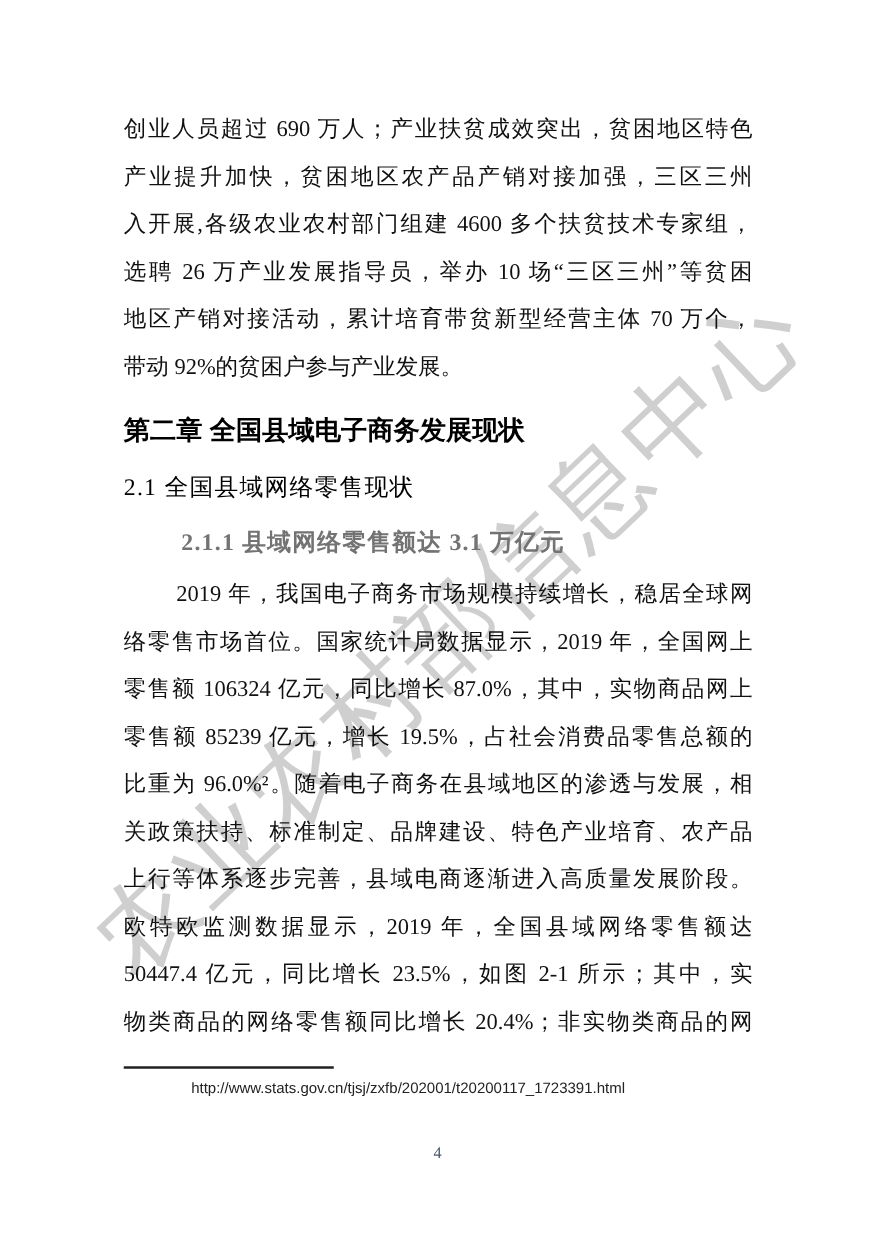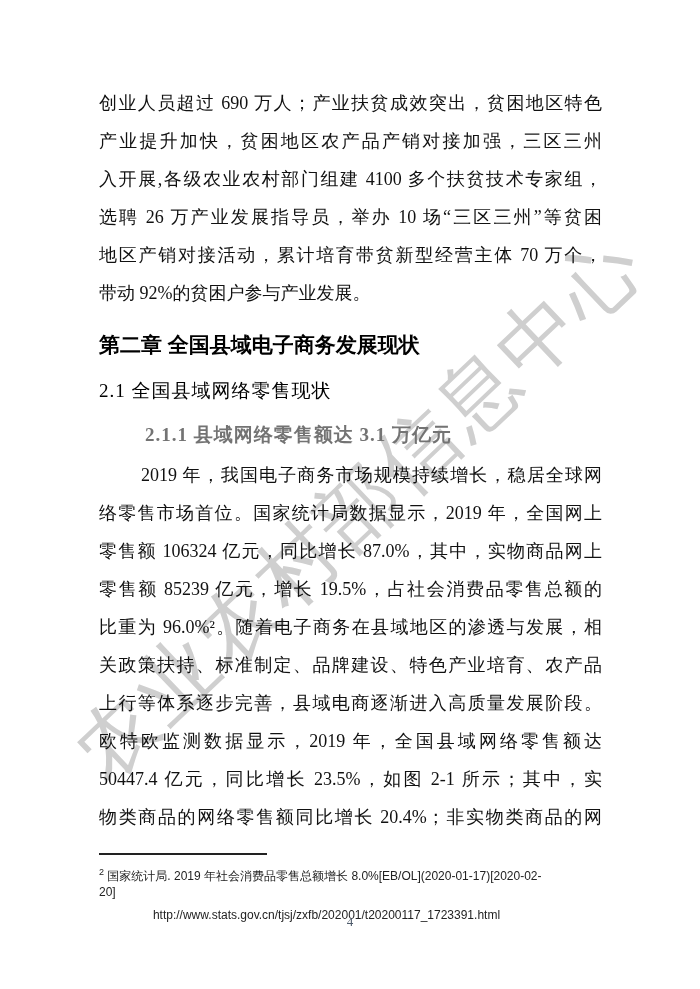--- a/index.html
+++ b/index.html
@@ -98,21 +98,21 @@
 
 <div class="page">
 
   <div class="watermark">农业农村部信息中心</div>
 
   <div class="content">
 
     <div class="p1">
       <div class="line">创业人员超过 690 万人；产业扶贫成效突出，贫困地区特色</div>
       <div class="line">产业提升加快，贫困地区农产品产销对接加强，三区三州</div>
-      <div class="line">入开展,各级农业农村部门组建 4100 多个扶贫技术专家组，</div>
+      <div class="line">入开展,各级农业农村部门组建 4600 多个扶贫技术专家组，</div>
       <div class="line">选聘 26 万产业发展指导员，举办 10 场“三区三州”等贫困</div>
       <div class="line">地区产销对接活动，累计培育带贫新型经营主体 70 万个，</div>
       <div class="line last">带动 92%的贫困户参与产业发展。</div>
     </div>
 
     <div class="h-chapter">第二章 全国县域电子商务发展现状</div>
 
     <div class="h-section">2.1 全国县域网络零售现状</div>
 
     <div class="h-subsection">2.1.1 县域网络零售额达 3.1 万亿元</div>
@@ -127,19 +127,18 @@
       <div class="line">上行等体系逐步完善，县域电商逐渐进入高质量发展阶段。</div>
       <div class="line">欧特欧监测数据显示，2019 年，全国县域网络零售额达</div>
       <div class="line">50447.4 亿元，同比增长 23.5%，如图 2-1 所示；其中，实</div>
       <div class="line">物类商品的网络零售额同比增长 20.4%；非实物类商品的网</div>
     </div>
 
   </div>
 
   <div class="footnote">
     <div class="fn-rule"></div>
-    <div class="fn-line1"><sup>2</sup><span> 国家统计局. 2019 年社会消费品零售总额增长 8.0%[EB/OL](2020-01-17)[2020-02-20]</span></div>
     <div class="fn-line2">http://www.stats.gov.cn/tjsj/zxfb/202001/t20200117_1723391.html</div>
   </div>
 
   <div class="page-number">4</div>
 
 </div>
 
 </body></html>

